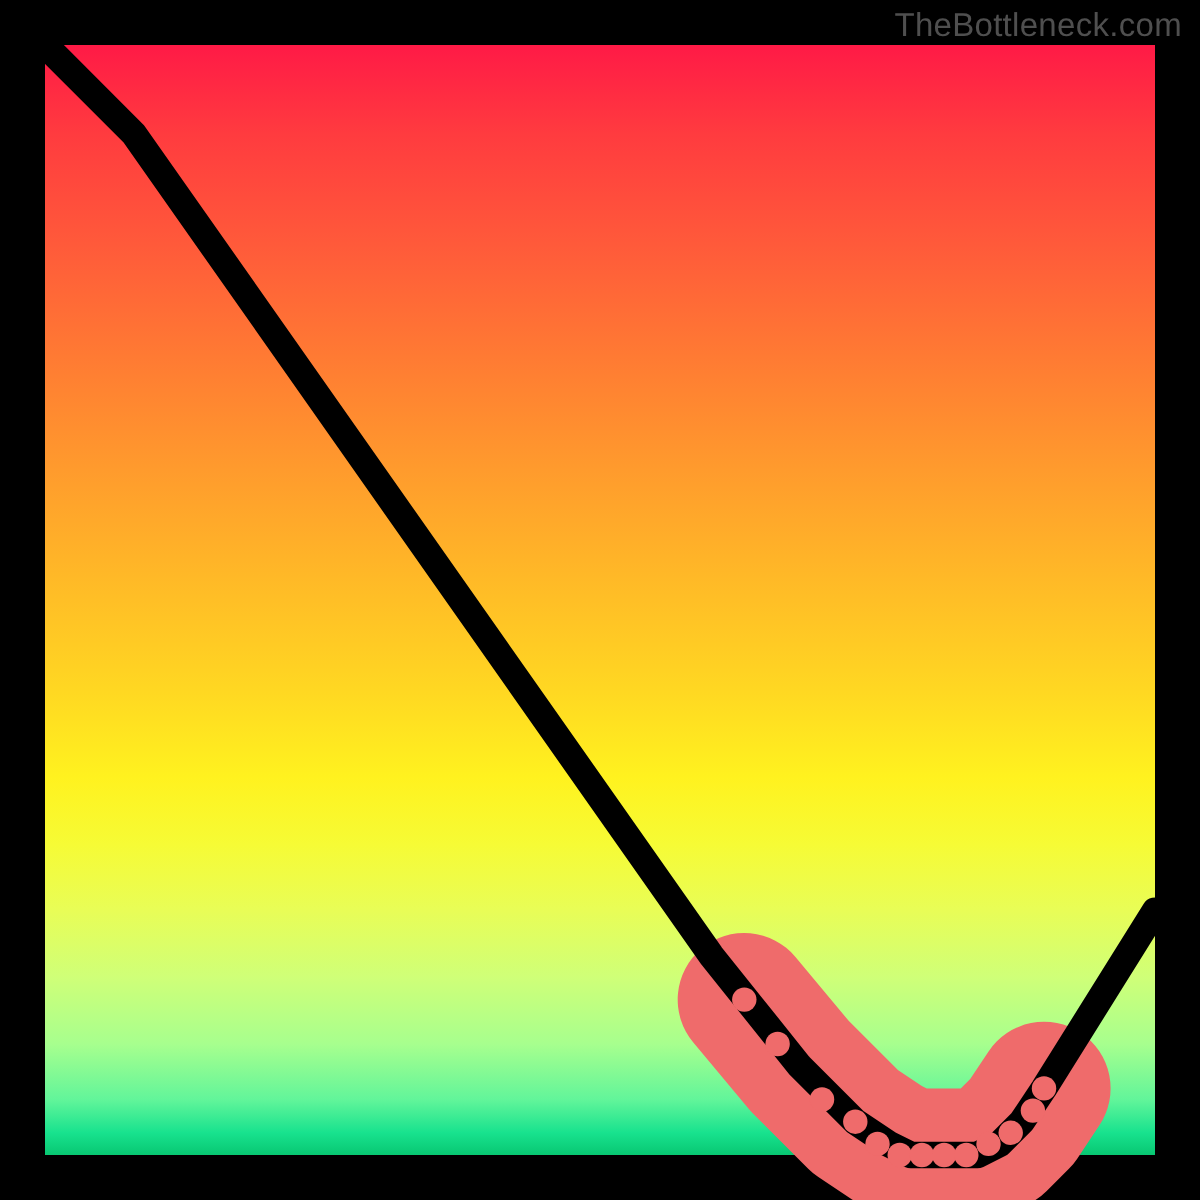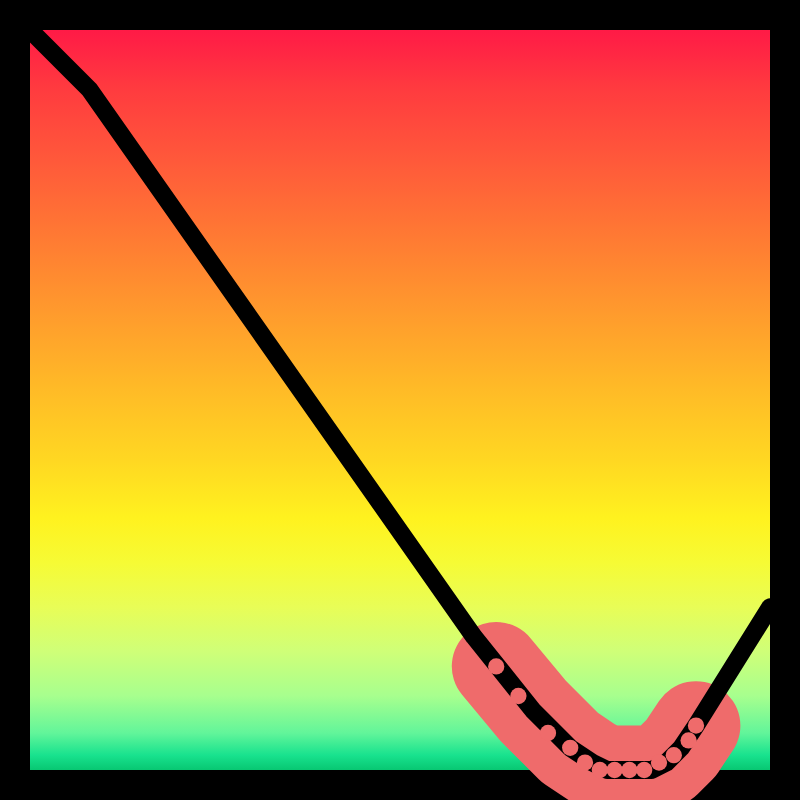--- a/index.html
+++ b/index.html
@@ -76,20 +76,21 @@
   }
   .dot {
     fill: #ef6b6b;
   }
 </style>
 </head>
 <body>
 
 <div class="frame">
 
+  <div class="watermark">TheBottleneck.com</div>
 
   <div class="plot-area">
     <svg class="curve" viewBox="0 0 100 100" preserveAspectRatio="none">
 
       <path class="thick-path" d="M63.00 86.00 L68.00 92.00 L73.00 97.00 L76.00 99.00 L78.00 100.00 L80.00 100.00 L82.00 100.00 L84.00 100.00 L86.00 99.00 L88.00 97.00 L90.00 94.00" id="thick-path"></path>
 
       <path class="curve-path" d="M0.00 0.00 L8.00 8.00 L60.00 82.00 L68.00 92.00 L73.00 97.00 L76.00 99.00 L78.00 100.00 L80.00 100.00 L82.00 100.00 L84.00 100.00 L86.00 99.00 L88.00 97.00 L90.00 94.00 L100.00 78.00" id="curve-path"></path>
 
       <g id="dots-group">
           <circle class="dot" cx="63" cy="86" r="1.1"></circle>

